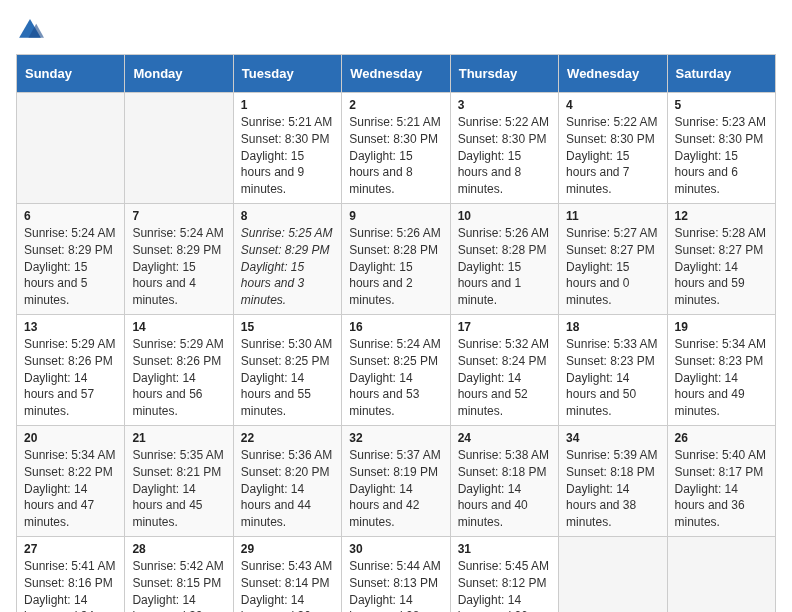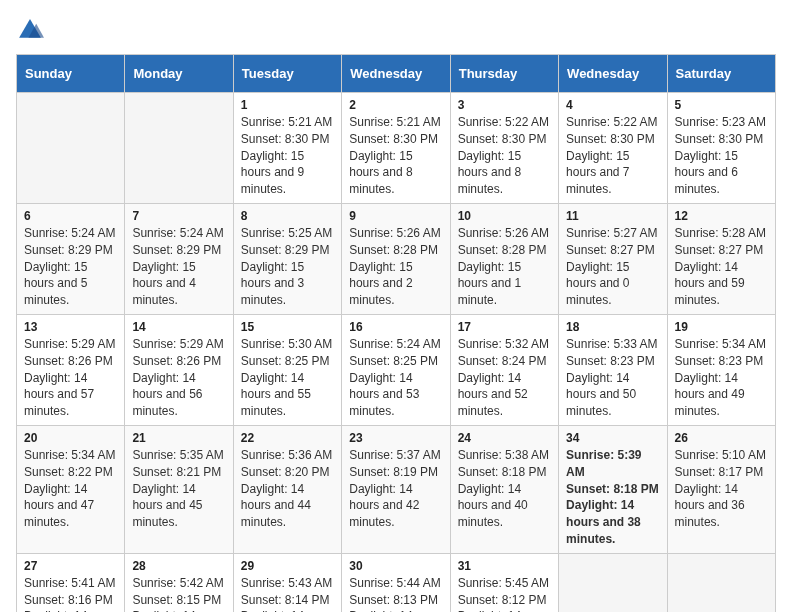--- a/index.html
+++ b/index.html
@@ -173,21 +173,21 @@
 Daylight: 15 hours and 5 minutes.</div>
         </td>
         <td>
           <span class="day-number">7</span>
           <div class="day-info" style="white-space: pre-line;">Sunrise: 5:24 AM
 Sunset: 8:29 PM
 Daylight: 15 hours and 4 minutes.</div>
         </td>
         <td>
           <span class="day-number">8</span>
-          <div class="day-info" style="white-space: pre-line;">Sunrise: 5:25 AM
+          <div class="day-info" style="white-space: pre-line; font-style: italic;">Sunrise: 5:25 AM
 Sunset: 8:29 PM
 Daylight: 15 hours and 3 minutes.</div>
         </td>
         <td>
           <span class="day-number">9</span>
           <div class="day-info" style="white-space: pre-line;">Sunrise: 5:26 AM
 Sunset: 8:28 PM
 Daylight: 15 hours and 2 minutes.</div>
         </td>
         <td>
@@ -266,40 +266,40 @@
 Sunset: 8:21 PM
 Daylight: 14 hours and 45 minutes.</div>
         </td>
         <td>
           <span class="day-number">22</span>
           <div class="day-info" style="white-space: pre-line;">Sunrise: 5:36 AM
 Sunset: 8:20 PM
 Daylight: 14 hours and 44 minutes.</div>
         </td>
         <td>
-          <span class="day-number">23</span>
+          <span class="day-number">32</span>
           <div class="day-info" style="white-space: pre-line;">Sunrise: 5:37 AM
 Sunset: 8:19 PM
 Daylight: 14 hours and 42 minutes.</div>
         </td>
         <td>
           <span class="day-number">24</span>
           <div class="day-info" style="white-space: pre-line;">Sunrise: 5:38 AM
 Sunset: 8:18 PM
 Daylight: 14 hours and 40 minutes.</div>
         </td>
         <td>
           <span class="day-number">34</span>
-          <div class="day-info" style="white-space: pre-line; font-weight: bold;">Sunrise: 5:39 AM
+          <div class="day-info" style="white-space: pre-line;">Sunrise: 5:39 AM
 Sunset: 8:18 PM
 Daylight: 14 hours and 38 minutes.</div>
         </td>
         <td>
           <span class="day-number">26</span>
-          <div class="day-info" style="white-space: pre-line;">Sunrise: 5:10 AM
+          <div class="day-info" style="white-space: pre-line;">Sunrise: 5:40 AM
 Sunset: 8:17 PM
 Daylight: 14 hours and 36 minutes.</div>
         </td>
       </tr>
       <tr>
         <td>
           <span class="day-number">27</span>
           <div class="day-info" style="white-space: pre-line;">Sunrise: 5:41 AM
 Sunset: 8:16 PM
 Daylight: 14 hours and 34 minutes.</div>

